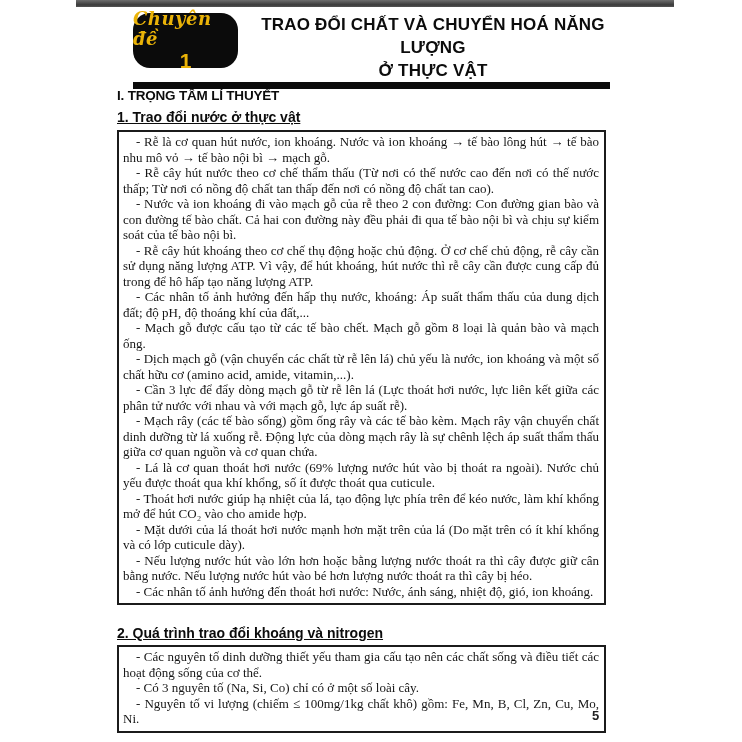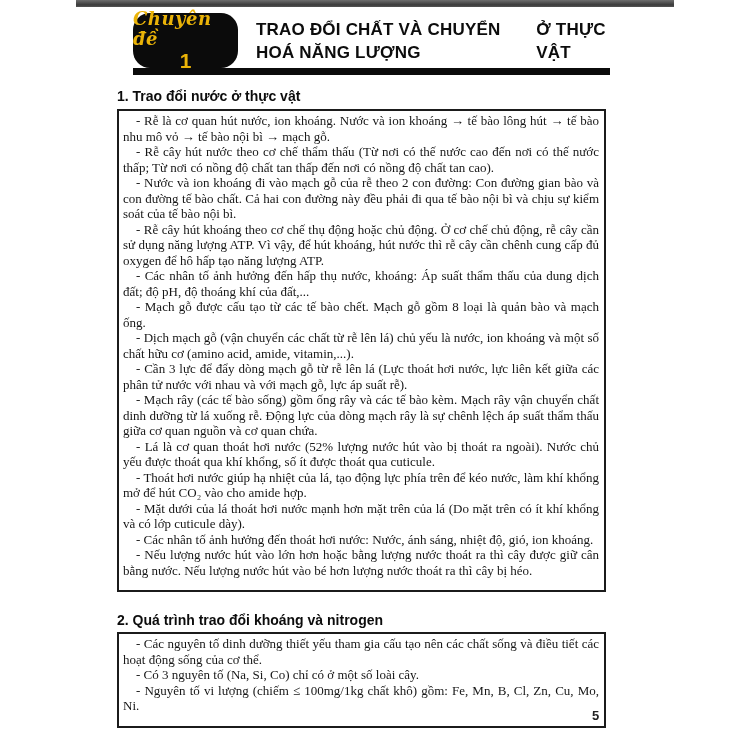--- a/index.html
+++ b/index.html
@@ -42,23 +42,23 @@
     font-style: italic; font-weight: bold;
     font-size: 18px; line-height: 20px;
     letter-spacing: 0.5px;
   }
   .chapter-number {
     font-size: 21px; font-weight: bold; line-height: 24px;
     font-family: "Liberation Sans", sans-serif;
   }
   .chapter-title {
     flex: 1 1 auto;
-    display: flex; flex-direction: row;
+    display: flex; flex-direction: column;
     align-items: center; justify-content: center;
-    text-align: left;
+    text-align: center;
     font-weight: bold;
     font-size: 17px; line-height: 23px;
     letter-spacing: 0.2px;
     color: #0c0c0c;
     padding-left: 18px;
   }
   .header-rule {
     width: 100%; height: 7px;
     background: #0b0b0b;
   }
@@ -72,25 +72,26 @@
   .main-heading {
     font-size: 13.5px; font-weight: bold;
     letter-spacing: -0.2px;
     margin-bottom: 6px;
     color: #0c0c0c;
   }
   .sub-heading {
     font-size: 14px; font-weight: bold;
     margin-bottom: 5px;
     color: #0c0c0c;
+    text-decoration: underline;
   }
   .sub-heading.second { margin-top: 20px; margin-bottom: 4px; }
   .content-box {
     border: 2px solid #1b1b1b;
-    padding: 2px 5px 12px 4px;
+    padding: 2px 5px 4px 4px;
     background: #ffffff;
   }
   .content-box p.para {
     font-family: "Liberation Serif", serif;
     font-size: 13px; line-height: 15.5px;
     text-align: justify;
     text-indent: 13px;
     color: #161616;
   }
 
@@ -114,37 +115,38 @@
     </div>
     <div class="chapter-title">
       <span>TRAO ĐỔI CHẤT VÀ CHUYỂN HOÁ NĂNG LƯỢNG</span>
       <span>Ở THỰC VẬT</span>
     </div>
   </div>
   <div class="header-rule"></div>
 </div>
 
 <div class="content">
+  <div class="main-heading">I. TRỌNG TÂM LÍ THUYẾT</div>
 
   <div class="sub-heading">1. Trao đổi nước ở thực vật</div>
   <div class="content-box">
       <p class="para">- Rễ là cơ quan hút nước, ion khoáng. Nước và ion khoáng → tế bào lông hút → tế bào nhu mô vỏ → tế bào nội bì → mạch gỗ.</p>
       <p class="para">- Rễ cây hút nước theo cơ chế thẩm thấu (Từ nơi có thế nước cao đến nơi có thế nước thấp; Từ nơi có nồng độ chất tan thấp đến nơi có nồng độ chất tan cao).</p>
       <p class="para">- Nước và ion khoáng đi vào mạch gỗ của rễ theo 2 con đường: Con đường gian bào và con đường tế bào chất. Cả hai con đường này đều phải đi qua tế bào nội bì và chịu sự kiểm soát của tế bào nội bì.</p>
-      <p class="para">- Rễ cây hút khoáng theo cơ chế thụ động hoặc chủ động. Ở cơ chế chủ động, rễ cây cần sử dụng năng lượng ATP. Vì vậy, để hút khoáng, hút nước thì rễ cây cần chênh cung cấp đủ oxygen để hô hấp tạo năng lượng ATP.</p>
+      <p class="para">- Rễ cây hút khoáng theo cơ chế thụ động hoặc chủ động. Ở cơ chế chủ động, rễ cây cần sử dụng năng lượng ATP. Vì vậy, để hút khoáng, hút nước thì rễ cây cần được cung cấp đủ trong để hô hấp tạo năng lượng ATP.</p>
       <p class="para">- Các nhân tố ảnh hưởng đến hấp thụ nước, khoáng: Áp suất thẩm thấu của dung dịch đất; độ pH, độ thoáng khí của đất,...</p>
       <p class="para">- Mạch gỗ được cấu tạo từ các tế bào chết. Mạch gỗ gồm 8 loại là quản bào và mạch ống.</p>
       <p class="para">- Dịch mạch gỗ (vận chuyển các chất từ rễ lên lá) chủ yếu là nước, ion khoáng và một số chất hữu cơ (amino acid, amide, vitamin,...).</p>
       <p class="para">- Cần 3 lực để đẩy dòng mạch gỗ từ rễ lên lá (Lực thoát hơi nước, lực liên kết giữa các phân tử nước với nhau và với mạch gỗ, lực áp suất rễ).</p>
       <p class="para">- Mạch rây (các tế bào sống) gồm ống rây và các tế bào kèm. Mạch rây vận chuyển chất dinh dưỡng từ lá xuống rễ. Động lực của dòng mạch rây là sự chênh lệch áp suất thẩm thấu giữa cơ quan nguồn và cơ quan chứa.</p>
-      <p class="para">- Lá là cơ quan thoát hơi nước (52% lượng nước hút vào bị thoát ra ngoài). Nước chủ yếu được thoát qua khí khổng, số ít được thoát qua cuticule.</p>
+      <p class="para">- Lá là cơ quan thoát hơi nước (69% lượng nước hút vào bị thoát ra ngoài). Nước chủ yếu được thoát qua khí khổng, số ít được thoát qua cuticule.</p>
       <p class="para">- Thoát hơi nước giúp hạ nhiệt của lá, tạo động lực phía trên để kéo nước, làm khí khổng mở để hút CO₂ vào cho amide hợp.</p>
       <p class="para">- Mặt dưới của lá thoát hơi nước mạnh hơn mặt trên của lá (Do mặt trên có ít khí khổng và có lớp cuticule dày).</p>
+      <p class="para">- Nếu lượng nước hút vào lớn hơn hoặc bằng lượng nước thoát ra thì cây được giữ cân bằng nước. Nếu lượng nước hút vào bé hơn lượng nước thoát ra thì cây bị héo.</p>
       <p class="para">- Các nhân tố ảnh hưởng đến thoát hơi nước: Nước, ánh sáng, nhiệt độ, gió, ion khoáng.</p>
-      <p class="para">- Nếu lượng nước hút vào lớn hơn hoặc bằng lượng nước thoát ra thì cây được giữ cân bằng nước. Nếu lượng nước hút vào bé hơn lượng nước thoát ra thì cây bị héo.</p>
     </div>
 
   <div class="sub-heading second">2. Quá trình trao đổi khoáng và nitrogen</div>
   <div class="content-box">
       <p class="para">- Các nguyên tố dinh dưỡng thiết yếu tham gia cấu tạo nên các chất sống và điều tiết các hoạt động sống của cơ thể.</p>
       <p class="para">- Có 3 nguyên tố (Na, Si, Co) chỉ có ở một số loài cây.</p>
       <p class="para">- Nguyên tố vi lượng (chiếm ≤ 100mg/1kg chất khô) gồm: Fe, Mn, B, Cl, Zn, Cu, Mo, Ni.</p>
     </div>
 </div>
 

